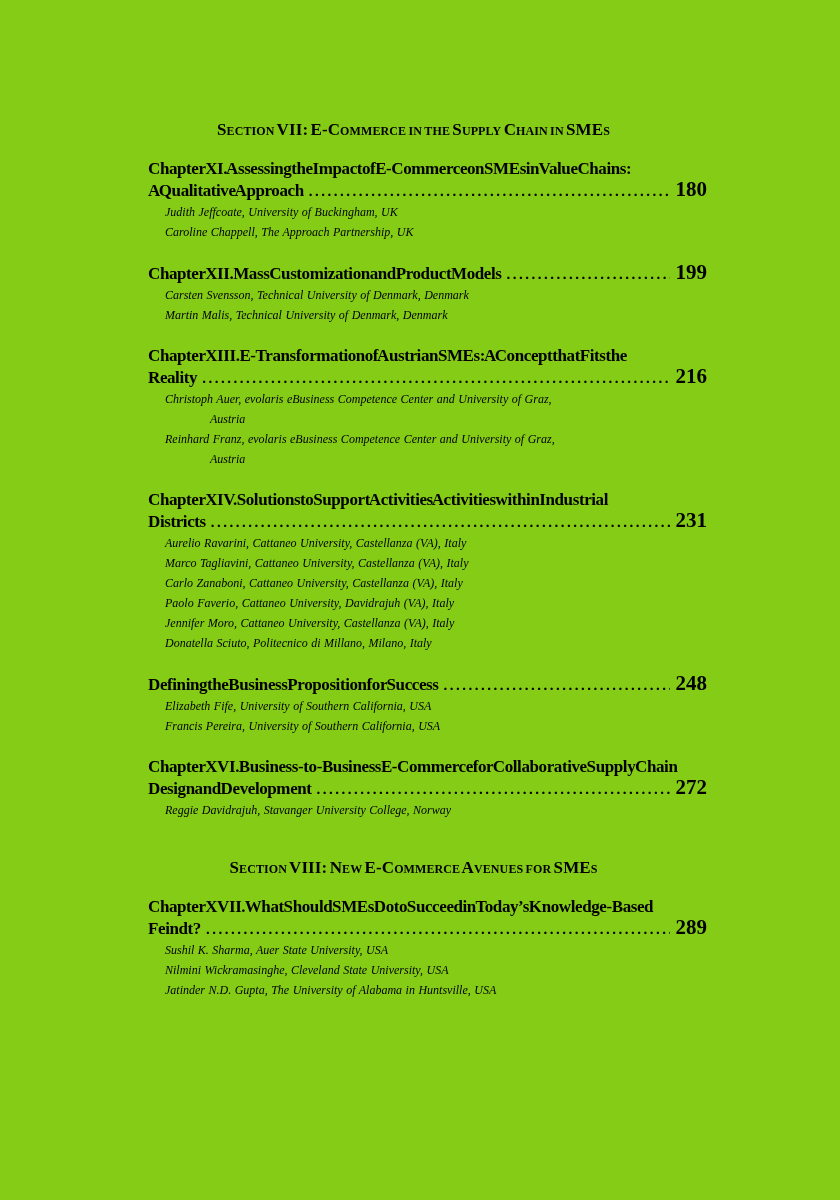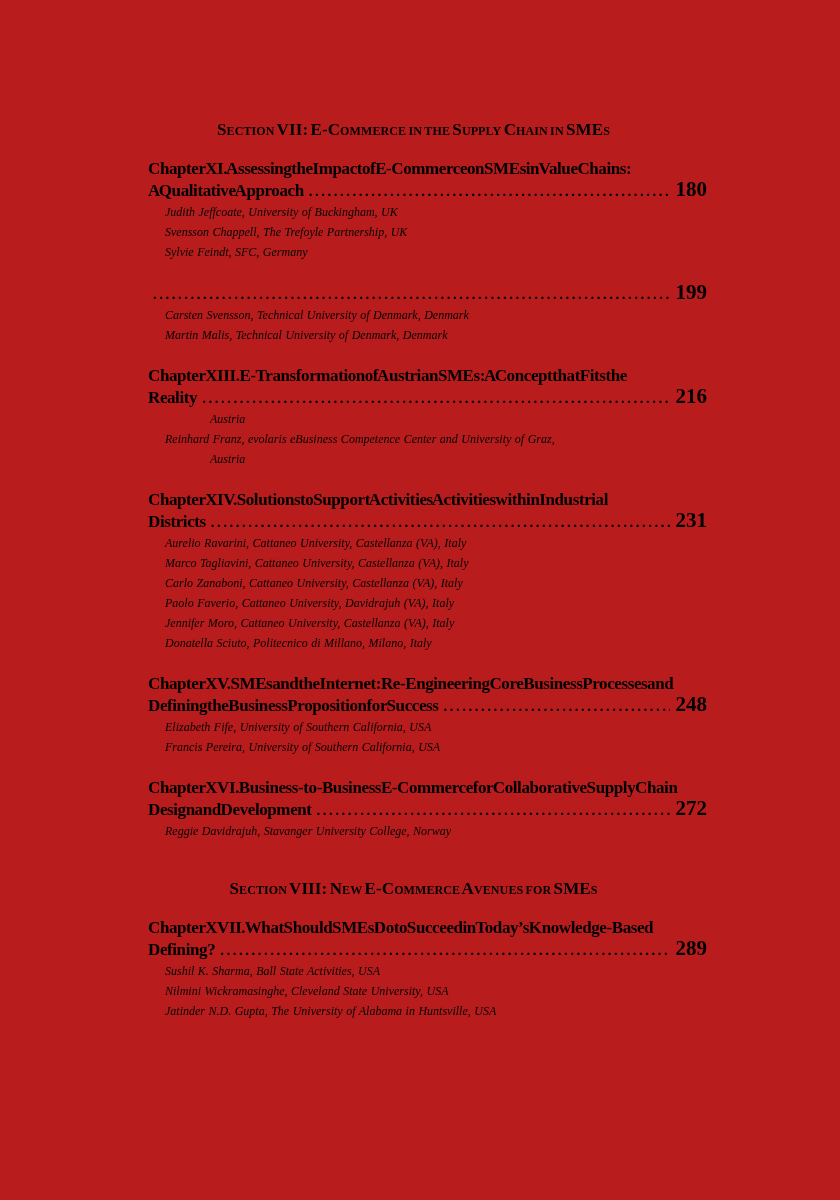--- a/index.html
+++ b/index.html
@@ -6,21 +6,21 @@
     margin: 0;
     padding: 0;
     background: #ffffff;
     color: #000000;
     font-family: "Liberation Serif", serif;
   }
   .page {
     position: relative;
     width: 840px;
     height: 1200px;
-    background: #b91c1c;
+    background: #84cc16;
     overflow: hidden;
   }
   .toc {
     box-sizing: border-box;
     width: 587px;
     margin-left: 120px;
     padding-top: 121px;
   }
   .section-heading {
     font-weight: bold;
@@ -101,58 +101,58 @@
       <div class="section">
         <div class="section-heading">Section VII: E-Commerce in the Supply Chain in SMEs</div>
         <div class="chapter">
           <div class="title-line">Chapter XI. Assessing the Impact of E-Commerce on SMEs in Value Chains:</div>
           <div class="title-line title-last">
             <span class="title-text">A Qualitative Approach</span>
             <span class="leader"></span>
             <span class="page-num">180</span>
           </div>
           <div class="author-line author-first">Judith Jeffcoate, University of Buckingham, UK</div>
-          <div class="author-line author-first">Svensson Chappell, The Trefoyle Partnership, UK</div>
-          <div class="author-line author-first">Sylvie Feindt, SFC, Germany</div>
+          <div class="author-line author-first">Caroline Chappell, The Approach Partnership, UK</div>
         </div>
         <div class="chapter">
           <div class="title-line title-last">
+            <span class="title-text">Chapter XII. Mass Customization and Product Models</span>
             <span class="leader"></span>
             <span class="page-num">199</span>
           </div>
           <div class="author-line author-first">Carsten Svensson, Technical University of Denmark, Denmark</div>
           <div class="author-line author-first">Martin Malis, Technical University of Denmark, Denmark</div>
         </div>
         <div class="chapter">
           <div class="title-line">Chapter XIII. E-Transformation of Austrian SMEs: A Concept that Fits the</div>
           <div class="title-line title-last">
             <span class="title-text">Reality</span>
             <span class="leader"></span>
             <span class="page-num">216</span>
           </div>
+          <div class="author-line author-first">Christoph Auer, evolaris eBusiness Competence Center and University of Graz,</div>
           <div class="author-line author-cont">Austria</div>
           <div class="author-line author-first">Reinhard Franz, evolaris eBusiness Competence Center and University of Graz,</div>
           <div class="author-line author-cont">Austria</div>
         </div>
         <div class="chapter">
           <div class="title-line">Chapter XIV. Solutions to Support Activities Activities within Industrial</div>
           <div class="title-line title-last">
             <span class="title-text">Districts</span>
             <span class="leader"></span>
             <span class="page-num">231</span>
           </div>
           <div class="author-line author-first">Aurelio Ravarini, Cattaneo University, Castellanza (VA), Italy</div>
           <div class="author-line author-first">Marco Tagliavini, Cattaneo University, Castellanza (VA), Italy</div>
           <div class="author-line author-first">Carlo Zanaboni, Cattaneo University, Castellanza (VA), Italy</div>
           <div class="author-line author-first">Paolo Faverio, Cattaneo University, Davidrajuh (VA), Italy</div>
           <div class="author-line author-first">Jennifer Moro, Cattaneo University, Castellanza (VA), Italy</div>
           <div class="author-line author-first">Donatella Sciuto, Politecnico di Millano, Milano, Italy</div>
         </div>
         <div class="chapter">
-          <div class="title-line">Chapter XV. SMEs and the Internet: Re-Engineering Core Business Processes and</div>
           <div class="title-line title-last">
             <span class="title-text">Defining the Business Proposition for Success</span>
             <span class="leader"></span>
             <span class="page-num">248</span>
           </div>
           <div class="author-line author-first">Elizabeth Fife, University of Southern California, USA</div>
           <div class="author-line author-first">Francis Pereira, University of Southern California, USA</div>
         </div>
         <div class="chapter">
           <div class="title-line">Chapter XVI. Business-to-Business E-Commerce for Collaborative Supply Chain</div>
@@ -162,23 +162,23 @@
             <span class="page-num">272</span>
           </div>
           <div class="author-line author-first">Reggie Davidrajuh, Stavanger University College, Norway</div>
         </div>
       </div>
       <div class="section section-later">
         <div class="section-heading">Section VIII: New E-Commerce Avenues for SMEs</div>
         <div class="chapter">
           <div class="title-line">Chapter XVII. What Should SMEs Do to Succeed in Today’s Knowledge-Based</div>
           <div class="title-line title-last">
-            <span class="title-text">Defining?</span>
+            <span class="title-text">Feindt?</span>
             <span class="leader"></span>
             <span class="page-num">289</span>
           </div>
-          <div class="author-line author-first">Sushil K. Sharma, Ball State Activities, USA</div>
+          <div class="author-line author-first">Sushil K. Sharma, Auer State University, USA</div>
           <div class="author-line author-first">Nilmini Wickramasinghe, Cleveland State University, USA</div>
           <div class="author-line author-first">Jatinder N.D. Gupta, The University of Alabama in Huntsville, USA</div>
         </div>
       </div>
     </div>
 </div>
 
 </body></html>

